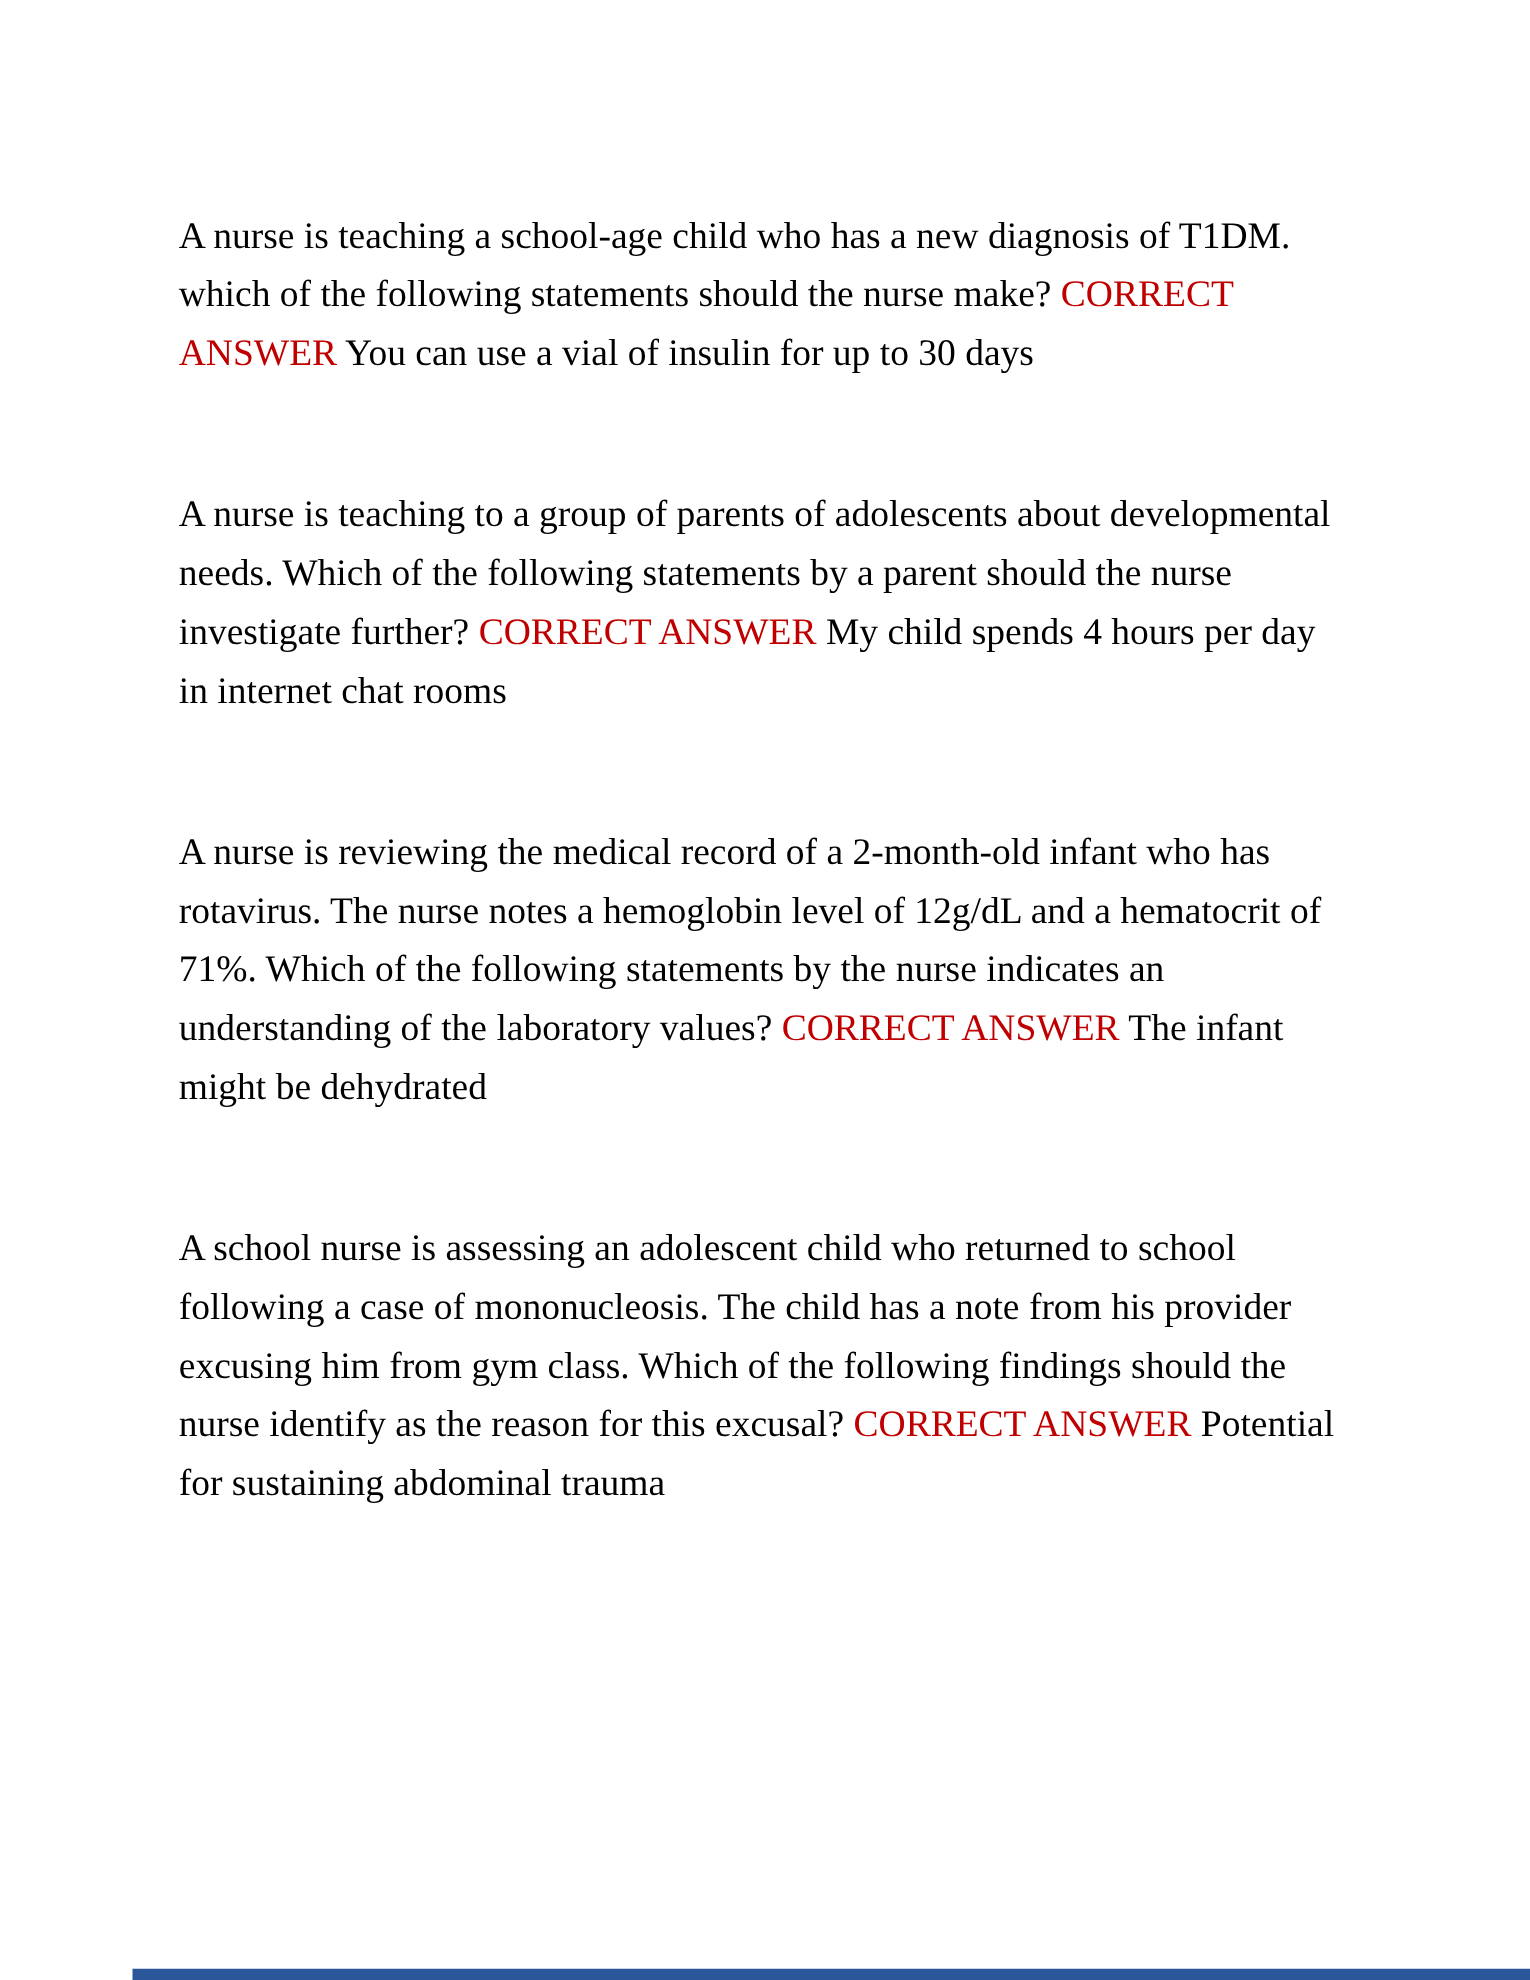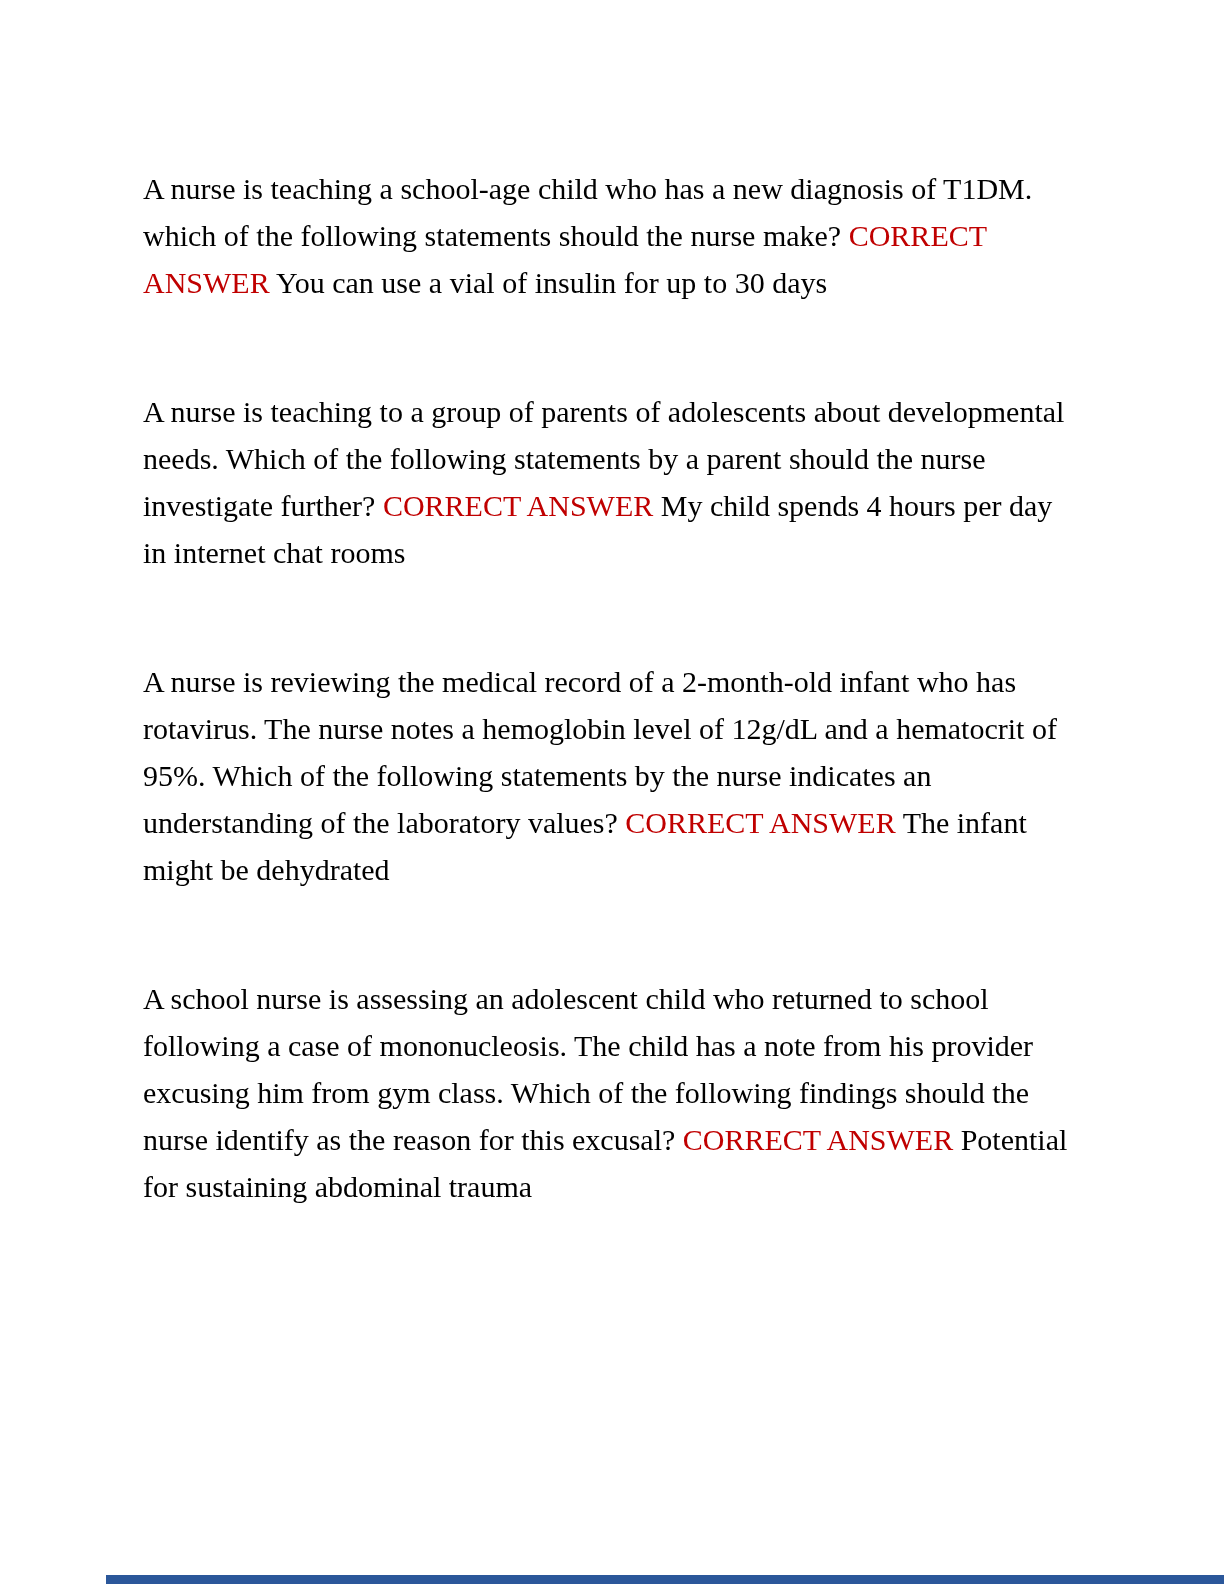--- a/index.html
+++ b/index.html
@@ -48,20 +48,20 @@
 </head>
 <body>
 
 <div class="page">
   <div class="content">
 
     <p class="qa"><span>A nurse is teaching a school-age child who has a new diagnosis of T1DM. which of the following statements should the nurse make? </span><span class="answer-label">CORRECT ANSWER</span><span> You can use a vial of insulin for up to 30 days</span></p>
 
     <p class="qa"><span>A nurse is teaching to a group of parents of adolescents about developmental needs. Which of the following statements by a parent should the nurse investigate further? </span><span class="answer-label">CORRECT ANSWER</span><span> My child spends 4 hours per day in internet chat rooms</span></p>
 
-    <p class="qa"><span>A nurse is reviewing the medical record of a 2-month-old infant who has rotavirus. The nurse notes a hemoglobin level of 12g/dL and a hematocrit of 95%. Which of the following statements by the nurse indicates an understanding of the laboratory values? </span><span class="answer-label">CORRECT ANSWER</span><span> The infant might be dehydrated</span></p>
+    <p class="qa"><span>A nurse is reviewing the medical record of a 2-month-old infant who has rotavirus. The nurse notes a hemoglobin level of 12g/dL and a hematocrit of 71%. Which of the following statements by the nurse indicates an understanding of the laboratory values? </span><span class="answer-label">CORRECT ANSWER</span><span> The infant might be dehydrated</span></p>
 
     <p class="qa"><span>A school nurse is assessing an adolescent child who returned to school following a case of mononucleosis. The child has a note from his provider excusing him from gym class. Which of the following findings should the nurse identify as the reason for this excusal? </span><span class="answer-label">CORRECT ANSWER</span><span> Potential for sustaining abdominal trauma</span></p>
 
   </div>
 
   <div class="bottom-bar"></div>
 </div>
 
 </body></html>

